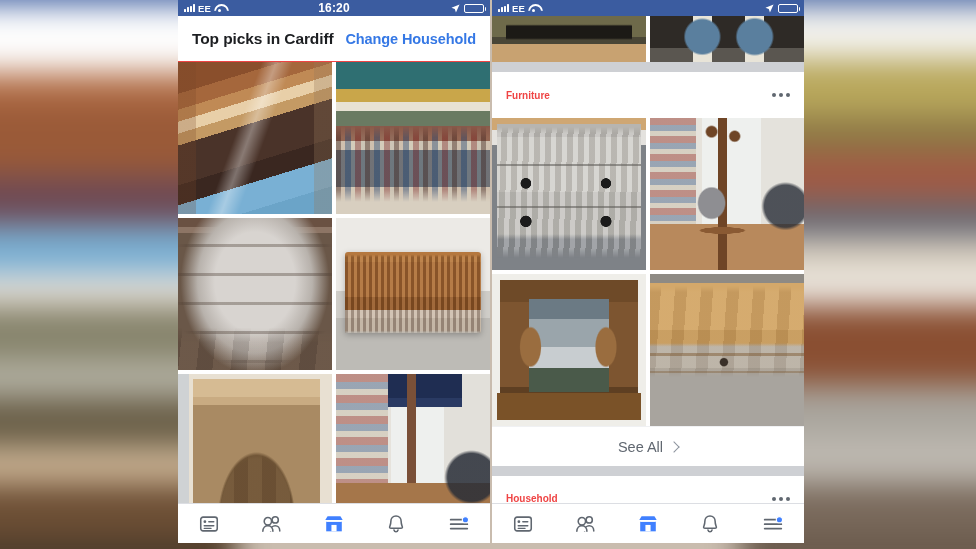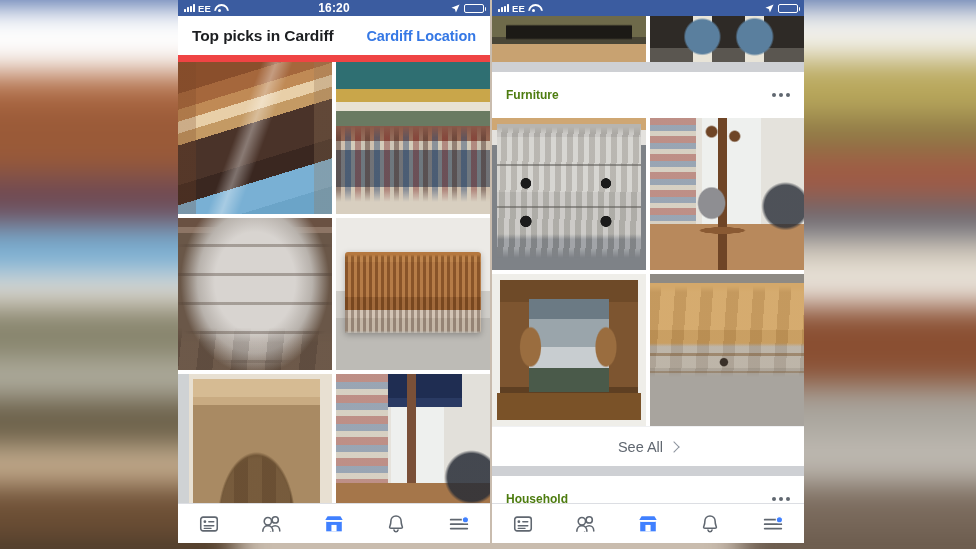--- a/index.html
+++ b/index.html
@@ -59,38 +59,38 @@
   .battery::after{
     content:""; position:absolute; right:-3px; top:2.5px;
     width:1.5px; height:3.5px; background:#fff; border-radius:0 1px 1px 0;
   }
   .batt-fill { height:100%; background:#fff; border-radius:1px; }
 
   
   .header {
     height:46px; background:#fff; display:flex; align-items:center;
     justify-content:space-between; padding:0 14px;
-    border-bottom:7px solid #ef4444;
+    border-bottom:1px solid #ef4444;
   }
   .header-title { font-size:15.5px; font-weight:bold; color:#1c1e21; letter-spacing:-.1px; }
   .header-link  { font-size:14.5px; font-weight:bold; color:#3578e5; letter-spacing:-.1px; }
 
   
   .grid { display:flex; flex-wrap:wrap; gap:4px; padding:0; background:#fff; }
   .tile { width:154px; overflow:hidden; position:relative; background:#ddd; }
   .tile-h { height:152px; }
   .tile-partial { height:46px; }
 
   
   .divider-band { height:10px; background:#ced0d4; }
   .section-head {
     height:46px; display:flex; align-items:center; justify-content:space-between;
     padding:0 14px; background:#fff;
   }
-  .section-title { font-size:12px; font-weight:bold; color:#4d7c0f; }
+  .section-title { font-size:10px; font-weight:bold; color:#ef4444; }
   .dots { display:flex; gap:3px; }
   .dots i { width:4px; height:4px; border-radius:50%; background:#606770; display:block; }
   .see-all {
     height:40px; display:flex; align-items:center; justify-content:center;
     gap:7px; background:#fff; border-top:1px solid #f0f1f3;
   }
   .see-all-label { font-size:14.5px; color:#606770; }
   .chev { width:8px; height:8px; border-right:1.6px solid #8d949e; border-top:1.6px solid #8d949e; transform:rotate(45deg); }
 
   
@@ -159,21 +159,21 @@
         <path d="M9.5 0.5 L0.5 4.3 L4.2 5.6 L5.5 9.5 Z" fill="#fff"></path>
       </svg>
       <span class="battery">
         <span class="batt-fill" style="width:52%"></span>
       </span>
     </div>
   </div>
 
   <div class="header">
     <span class="header-title">Top picks in Cardiff</span>
-    <span class="header-link">Cardiff Location</span>
+    <span class="header-link">Change Household</span>
   </div>
 
   <div class="grid">
     <div class="tile tile-h">
       <div class="ph" style="background:
         linear-gradient(163deg,
           #8a4f2c 0 16%, #a5673c 16% 24%, #c08a55 24% 30%,
           #e8cfa8 30% 36%, #c49a64 36% 42%,
           #4a3329 42% 62%, #3a2720 62% 72%,
           #79b0d4 72% 86%, #6ba4c8 86% 100%);"></div>

